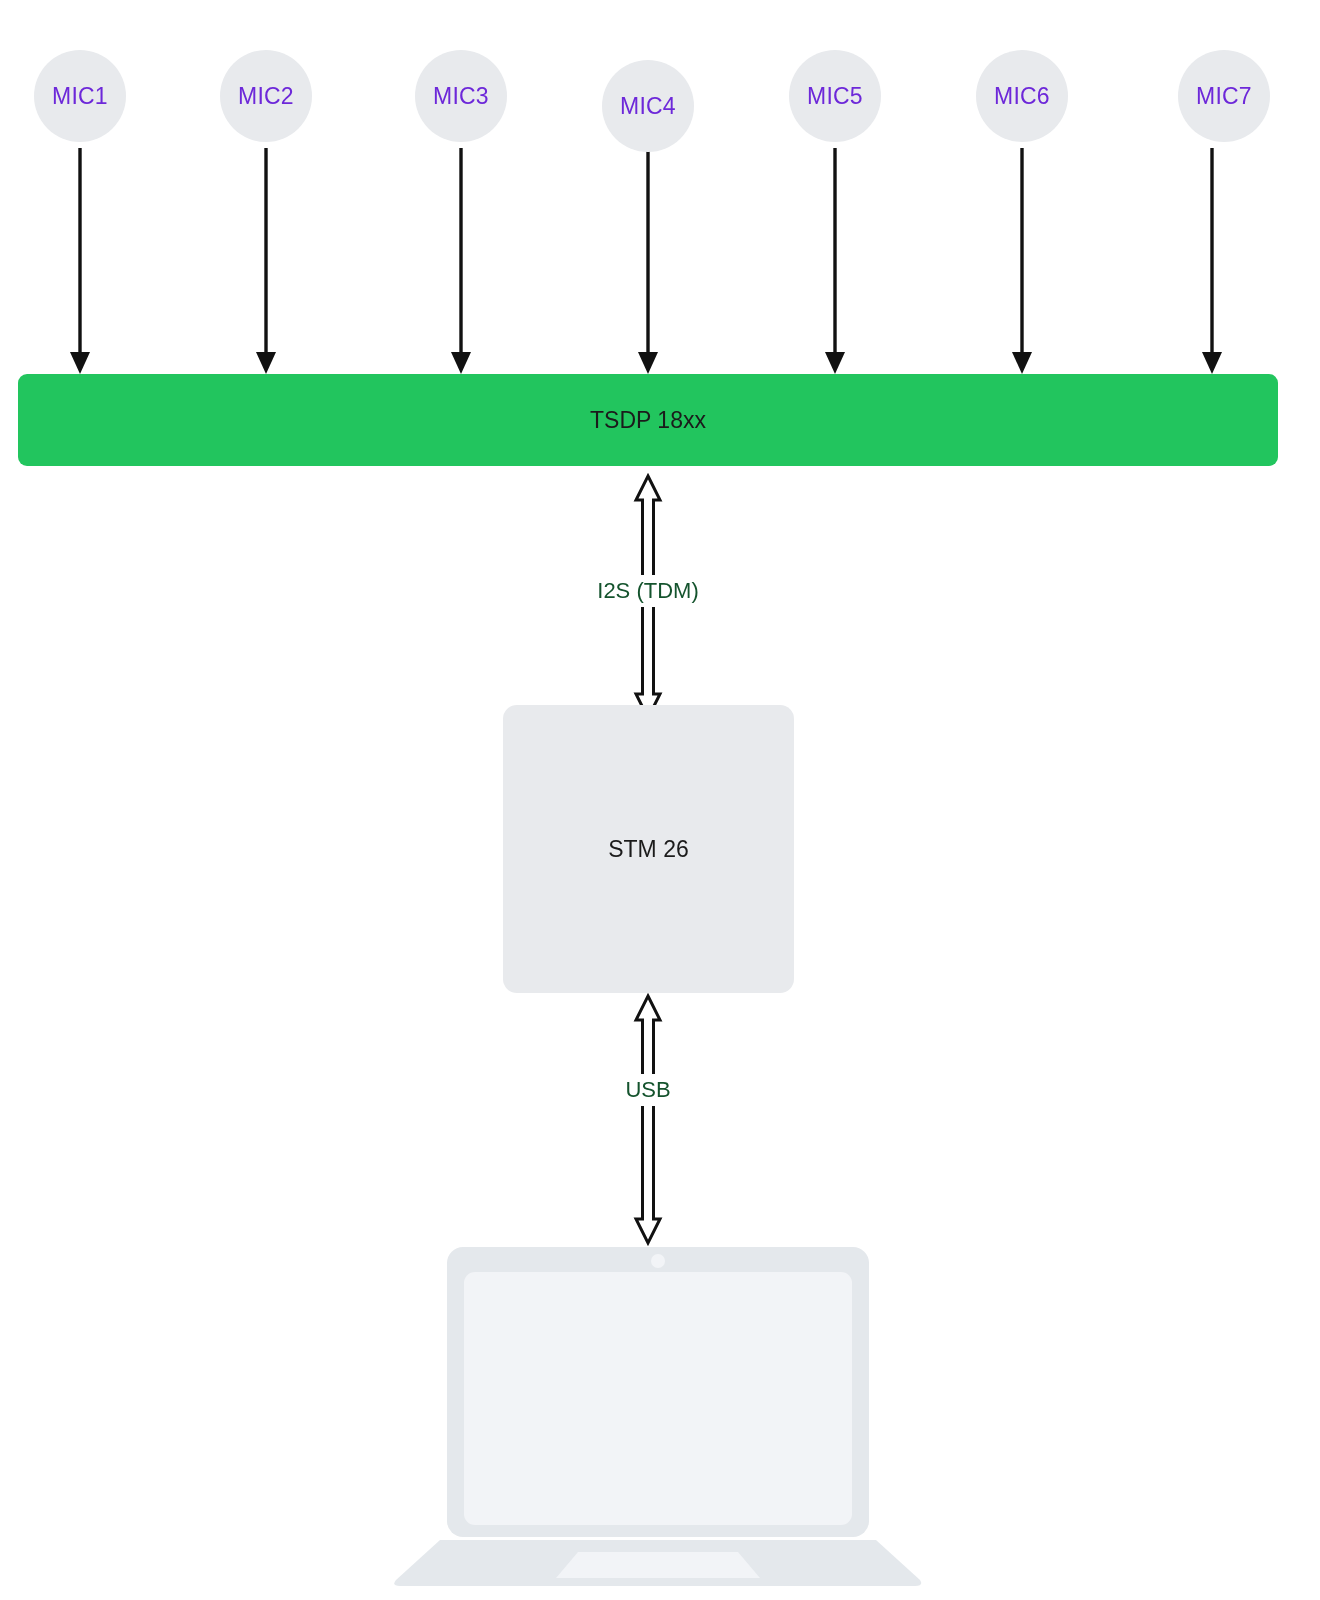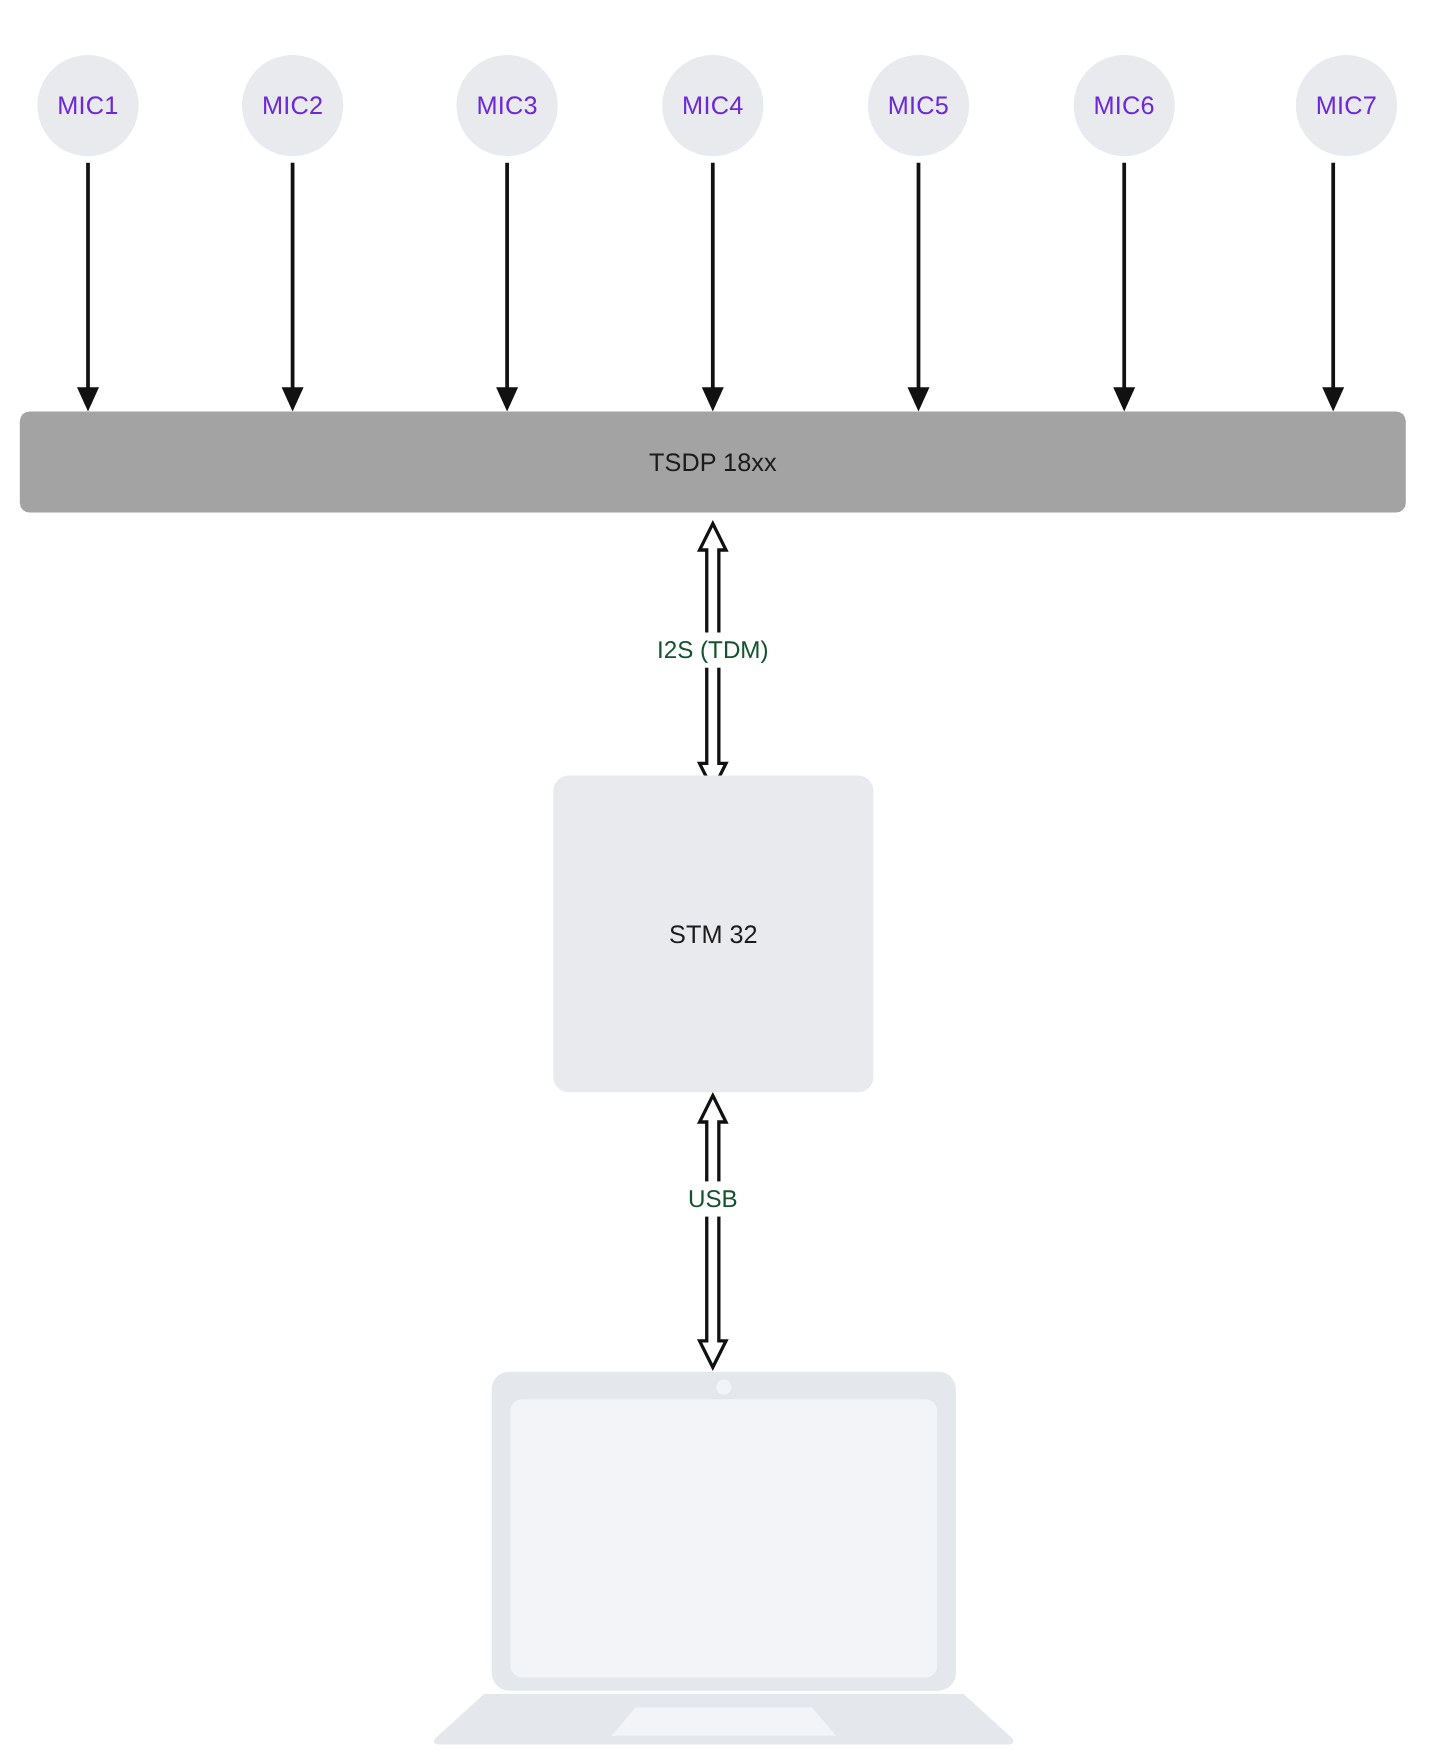--- a/index.html
+++ b/index.html
@@ -31,21 +31,21 @@
     font-size: 23px;
     letter-spacing: 0.2px;
     color: #6d28d9;
   }
   .tsdp-bar {
     position: absolute;
     left: 18px;
     top: 374px;
     width: 1260px;
     height: 92px;
-    background: #a3a3a3;
+    background: #22c55e;
     border-radius: 9px;
     display: flex;
     align-items: center;
     justify-content: center;
     font-size: 23px;
     color: #1b1b1b;
   }
   .stm-box {
     position: absolute;
     left: 503px;
@@ -148,37 +148,37 @@
 
   <div class="mic-node" style="left:34px; top:50px;">
     <span>MIC1</span>
   </div>
   <div class="mic-node" style="left:220px; top:50px;">
     <span>MIC2</span>
   </div>
   <div class="mic-node" style="left:415px; top:50px;">
     <span>MIC3</span>
   </div>
-  <div class="mic-node" style="left:602px; top:50px;">
+  <div class="mic-node" style="left:602px; top:60px;">
     <span>MIC4</span>
   </div>
   <div class="mic-node" style="left:789px; top:50px;">
     <span>MIC5</span>
   </div>
   <div class="mic-node" style="left:976px; top:50px;text-align:center;">
     <span>MIC6</span>
   </div>
   <div class="mic-node" style="left:1178px; top:50px;">
     <span>MIC7</span>
   </div>
 
   <div class="tsdp-bar">
     <span>TSDP 18xx</span>
   </div>
 
   <div class="stm-box">
-    <span>STM 32</span>
+    <span>STM 26</span>
   </div>
 
   <div class="edge-label" style="left:648px; top:575px;">I2S (TDM)</div>
   <div class="edge-label" style="left:648px; top:1074px;">USB</div>
 
 </div>
 
 </body></html>

